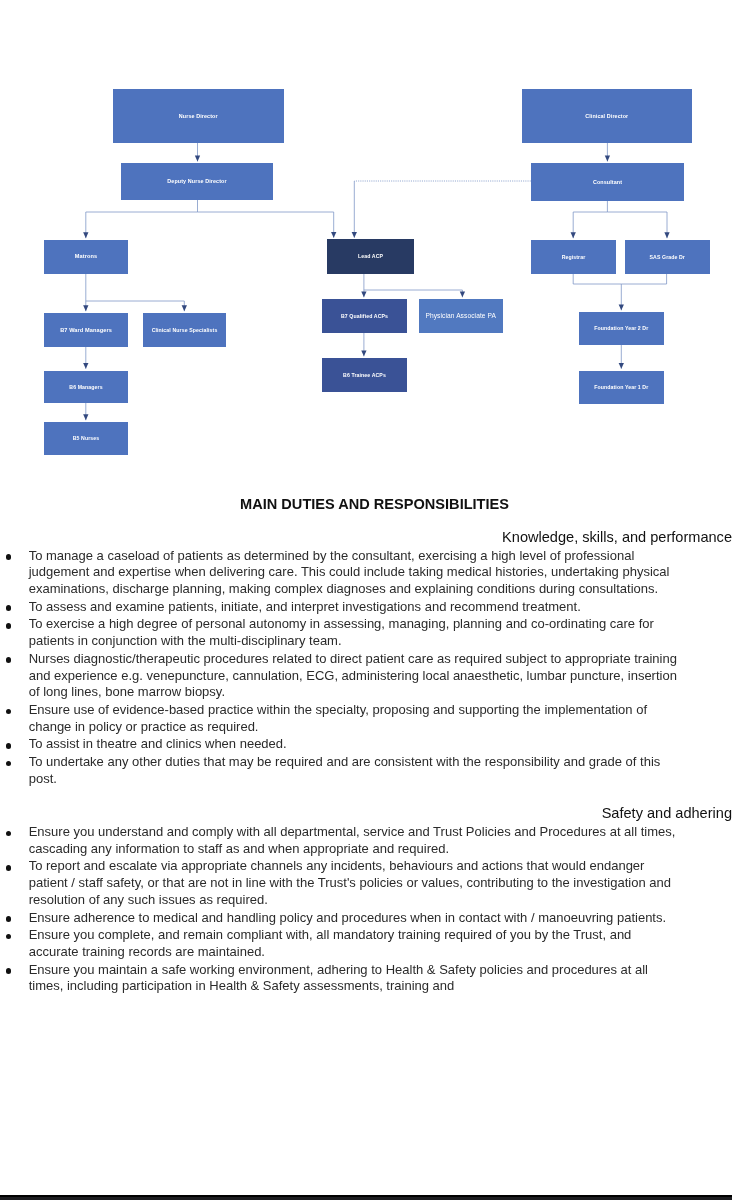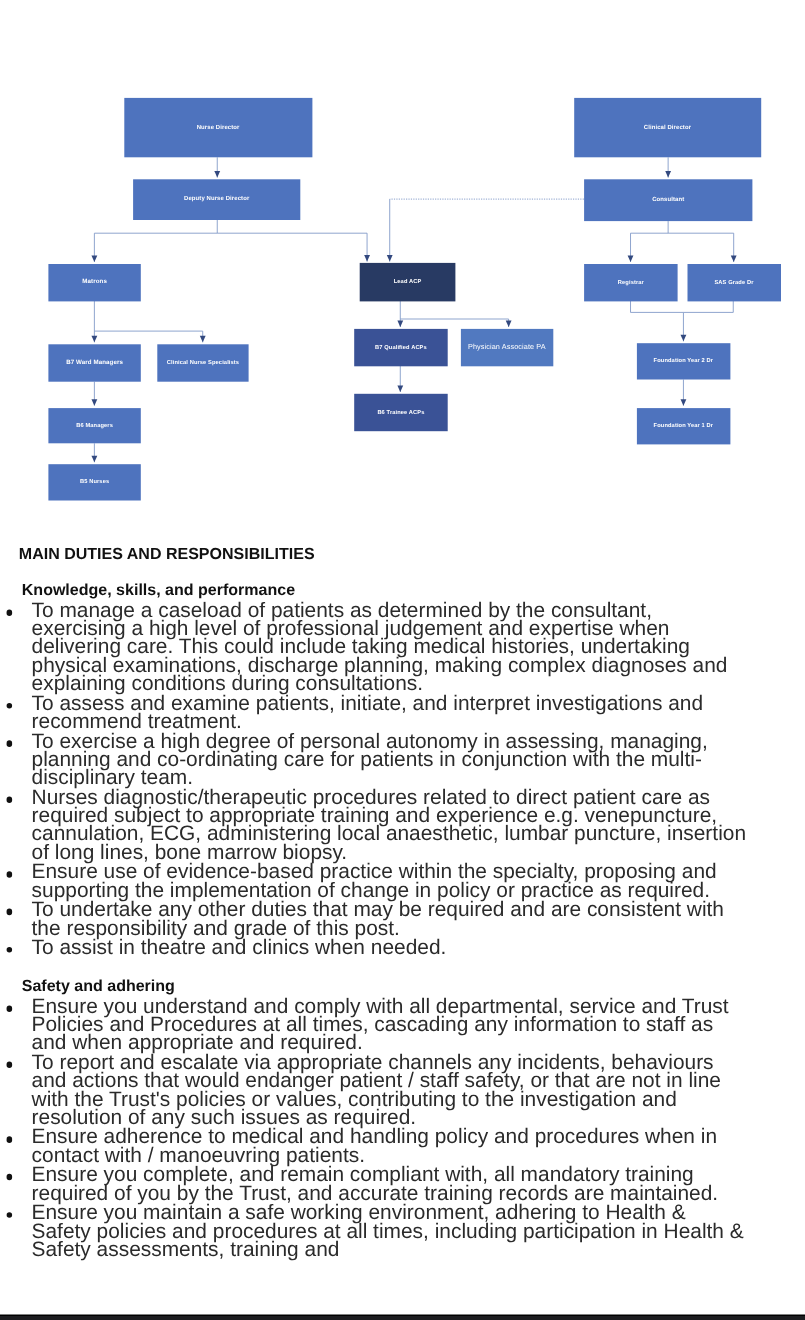--- a/index.html
+++ b/index.html
@@ -7,25 +7,25 @@
   #page{position:relative;width:732px;height:1200px;background:#fff;}
   
   #chart{position:absolute;left:0;top:0;width:732px;height:478px;}
   .node{position:absolute;display:flex;align-items:center;justify-content:center;
         box-sizing:border-box;text-align:center;color:#ffffff;
         font-size:5.2px;font-weight:700;letter-spacing:.1px;line-height:1.2;}
   svg.links{position:absolute;left:0;top:0;width:732px;height:478px;overflow:visible;}
   
   #doc{position:absolute;left:0;top:478px;width:732px;}
   .h1{font-size:14.57px;font-weight:700;color:#111111;margin:0 0 0 0;padding:18px 0 0 17.1px;
-      letter-spacing:0;line-height:16px;}
-  .h2{font-size:14.57px;font-weight:700;color:#111111;padding:17px 0 0 19.8px;letter-spacing:0;
-      line-height:16px;}
+      letter-spacing:0;line-height:16px;text-align:center;}
+  .h2{font-size:14.57px;font-weight:400;color:#111111;padding:17px 0 0 19.8px;letter-spacing:0;
+      line-height:16px;text-align:right;}
   ul{margin:2.6px 0 0 0;padding:0;list-style:none;width:682.2px;}
-  li{position:relative;font-size:19px;line-height:16.7px;color:#2b2b2b;
+  li{position:relative;font-size:13px;line-height:16.7px;color:#2b2b2b;
      padding-left:28.7px;margin-bottom:1px;}
   li:before{content:"";position:absolute;left:5.7px;top:6.6px;width:5.6px;height:5.6px;
             border-radius:50%;background:#111111;}
   .bottomline{position:absolute;left:0;top:1195px;width:732px;height:5px;
               background:linear-gradient(#000000 0 1.6px,#1d1d20 1.6px);}
 </style>
 </head>
 <body>
 
 <div id="page">
@@ -120,22 +120,22 @@
     </div>
   <div id="doc">
     <div class="h1">MAIN DUTIES AND RESPONSIBILITIES</div>
     <div class="h2">Knowledge, skills, and performance</div>
     <ul>
         <li>To manage a caseload of patients as determined by the consultant, exercising a high level of professional judgement and expertise when delivering care. This could include taking medical histories, undertaking physical examinations, discharge planning, making complex diagnoses and explaining conditions during consultations.</li>
         <li>To assess and examine patients, initiate, and interpret investigations and recommend treatment.</li>
         <li>To exercise a high degree of personal autonomy in assessing, managing, planning and co-ordinating care for patients in conjunction with the multi-disciplinary team.</li>
         <li>Nurses diagnostic/therapeutic procedures related to direct patient care as required subject to appropriate training and experience e.g. venepuncture, cannulation, ECG, administering local anaesthetic, lumbar puncture, insertion of long lines, bone marrow biopsy.</li>
         <li>Ensure use of evidence-based practice within the specialty, proposing and supporting the implementation of change in policy or practice as required.</li>
+        <li>To assist in theatre and clinics when needed.</li>
         <li>To undertake any other duties that may be required and are consistent with the responsibility and grade of this post.</li>
-        <li>To assist in theatre and clinics when needed.</li>
       </ul>
     <div class="h2">Safety and adhering</div>
     <ul>
         <li>Ensure you understand and comply with all departmental, service and Trust Policies and Procedures at all times, cascading any information to staff as and when appropriate and required.</li>
         <li>To report and escalate via appropriate channels any incidents, behaviours and actions that would endanger patient / staff safety, or that are not in line with the Trust's policies or values, contributing to the investigation and resolution of any such issues as required.</li>
         <li>Ensure adherence to medical and handling policy and procedures when in contact with / manoeuvring patients.</li>
         <li>Ensure you complete, and remain compliant with, all mandatory training required of you by the Trust, and accurate training records are maintained.</li>
         <li>Ensure you maintain a safe working environment, adhering to Health &amp; Safety policies and procedures at all times, including participation in Health &amp; Safety assessments, training and</li>
       </ul>
   </div>

